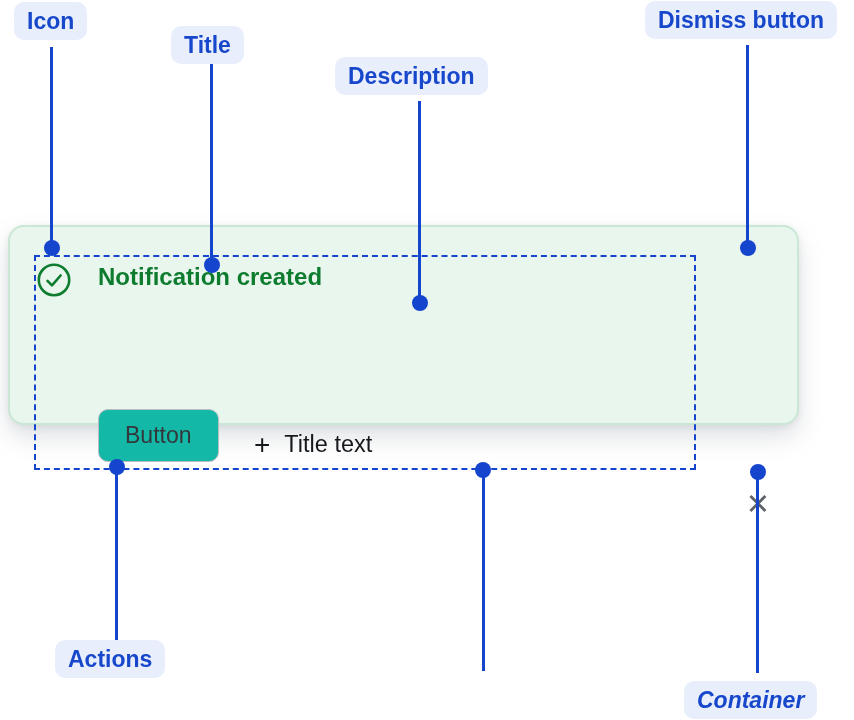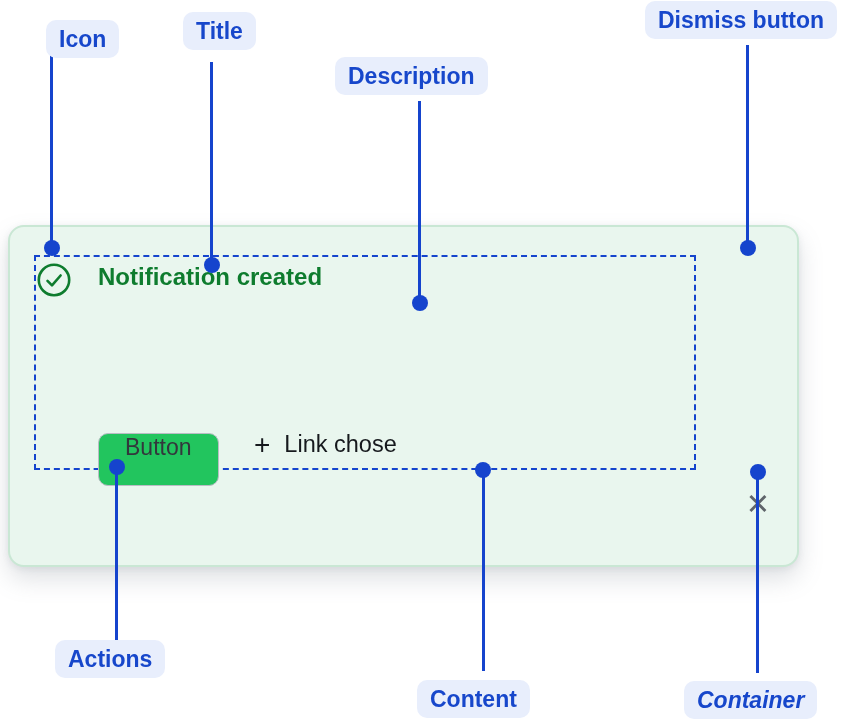--- a/index.html
+++ b/index.html
@@ -14,22 +14,22 @@
   
   .pill{
     position:absolute;
     display:inline-flex;align-items:center;
     height:38px;padding:0 13px;
     background:#e8eefc;color:#1747cb;
     border-radius:10px;
     font-size:23px;font-weight:600;
     z-index:7;white-space:nowrap;
   }
-  .pill-icon{left:14px;top:20px;margin-left:32px;}
-  .pill-title{left:171px;top:12px;margin-left:12px;}
+  .pill-icon{left:14px;top:2px;}
+  .pill-title{left:171px;top:26px;}
   .pill-description{left:335px;top:57px;}
   .pill-dismiss{left:645px;top:1px;}
   .pill-actions{left:55px;top:640px;}
   .pill-content{left:417px;top:680px;}
   .pill-container{left:684px;top:681px;font-style:italic;}
 
   
   .line{position:absolute;width:3px;background:#1544cd;z-index:5;}
   .line-icon{left:50px;top:47px;height:201px;}
   .line-title{left:210px;top:62px;height:203px;}
@@ -44,21 +44,21 @@
   .dot-title{left:204px;top:257px;}
   .dot-description{left:412px;top:295px;}
   .dot-dismiss{left:740px;top:240px;}
   .dot-actions{left:109px;top:459px;}
   .dot-content{left:475px;top:462px;}
   .dot-container{left:750px;top:464px;}
 
   
   .card{
     position:absolute;left:8px;top:225px;
-    width:791px;height:342px;
+    width:791px;height:200px;
     background:#e9f6ee;
     border:2px solid #c9e7d4;
     border-radius:16px;
     box-shadow:0 12px 24px rgba(110,120,130,.22), 0 2px 6px rgba(110,120,130,.12);
     box-sizing:border-box;
     z-index:1;
   }
   .content-outline{
     position:absolute;left:24px;top:28px;
     width:662px;height:215px;
@@ -69,24 +69,24 @@
   .success-icon{position:absolute;left:27px;top:36px;width:34px;height:34px;z-index:3;}
   .card-title{
     position:absolute;left:88px;top:36px;
     font-size:24px;font-weight:700;color:#0e7c2e;z-index:3;
   }
   .card-desc{
     position:absolute;left:88px;top:80px;width:605px;
     font-size:23px;line-height:41px;color:#45494e;z-index:3;
   }
   .action-button{
-    position:absolute;left:88px;top:206px;
+    position:absolute;left:88px;top:182px;
     height:53px;padding:0 26px;
-    display:inline-flex;align-items:flex-start;
-    background:#22c55e;border:1.5px solid #b9bdc4;border-radius:10px;
+    display:inline-flex;align-items:center;
+    background:#14b8a6;border:1.5px solid #b9bdc4;border-radius:10px;
     font-size:23px;color:#33373c;
     box-sizing:border-box;z-index:3;cursor:pointer;
     font-family:"Liberation Sans", sans-serif;
   }
   .link-action{
     position:absolute;left:244px;top:191px;height:53px;
     display:inline-flex;align-items:center;gap:14px;
     color:#16191d;font-size:23.5px;z-index:3;cursor:pointer;
   }
   .plus-glyph{font-size:28px;font-weight:400;line-height:1;color:#16191d;}
@@ -117,42 +117,41 @@
   <div class="dot dot-dismiss"></div>
   <div class="dot dot-actions"></div>
   <div class="dot dot-content"></div>
   <div class="dot dot-container"></div>
 
   <div class="pill pill-icon">Icon</div>
   <div class="pill pill-title">Title</div>
   <div class="pill pill-dismiss">Dismiss button</div>
   <div class="pill pill-description">Description</div>
   <div class="pill pill-actions">Actions</div>
-  <div class="pill pill-content">Content</div>
   <div class="pill pill-container">Container</div>
 
   <div class="card">
 
     <div class="content-outline"></div>
 
     <svg class="success-icon" viewBox="0 0 34 34" fill="none" xmlns="http://www.w3.org/2000/svg">
       <circle cx="17" cy="17" r="15.2" stroke="#0e7c2e" stroke-width="2.6"></circle>
       <path d="M10.5 17.8 L15 22.3 L23.6 12.5" stroke="#0e7c2e" stroke-width="2.6" stroke-linecap="round" stroke-linejoin="round"></path>
     </svg>
 
     <div class="card-title">Notification created</div>
 
 
     <button class="action-button">
       <span>Button</span>
     </button>
 
     <div class="link-action">
       <span class="plus-glyph">+</span>
-      <span>Link chose</span>
+      <span>Title text</span>
     </div>
 
     <button class="dismiss-btn">
       <span>✕</span>
     </button>
 
   </div>
 
 </div>
 

